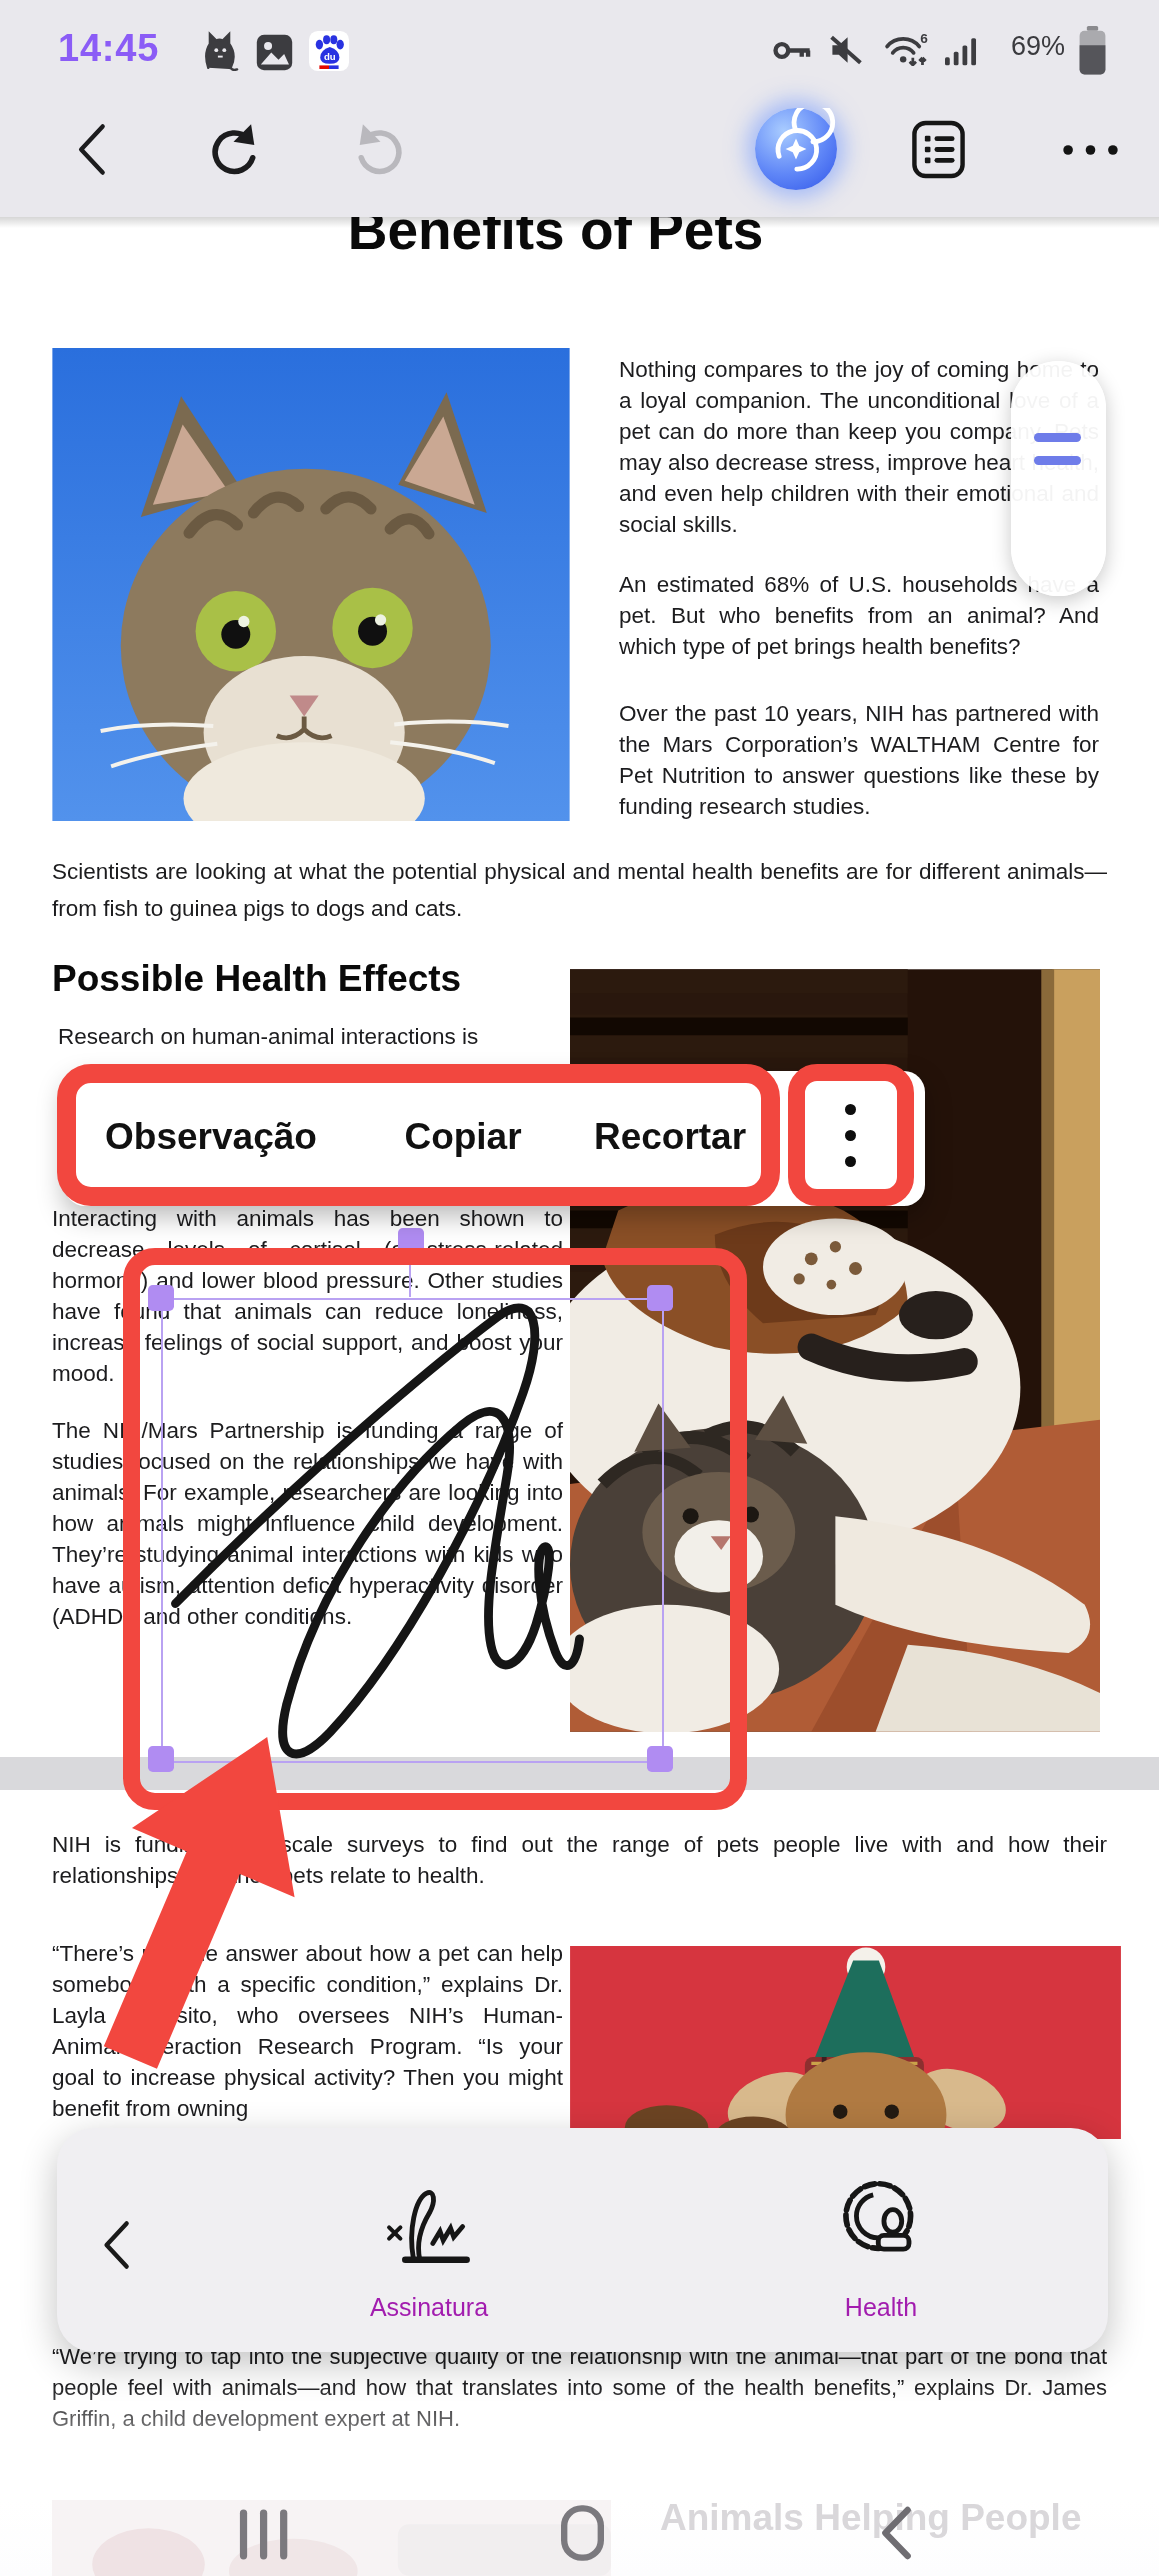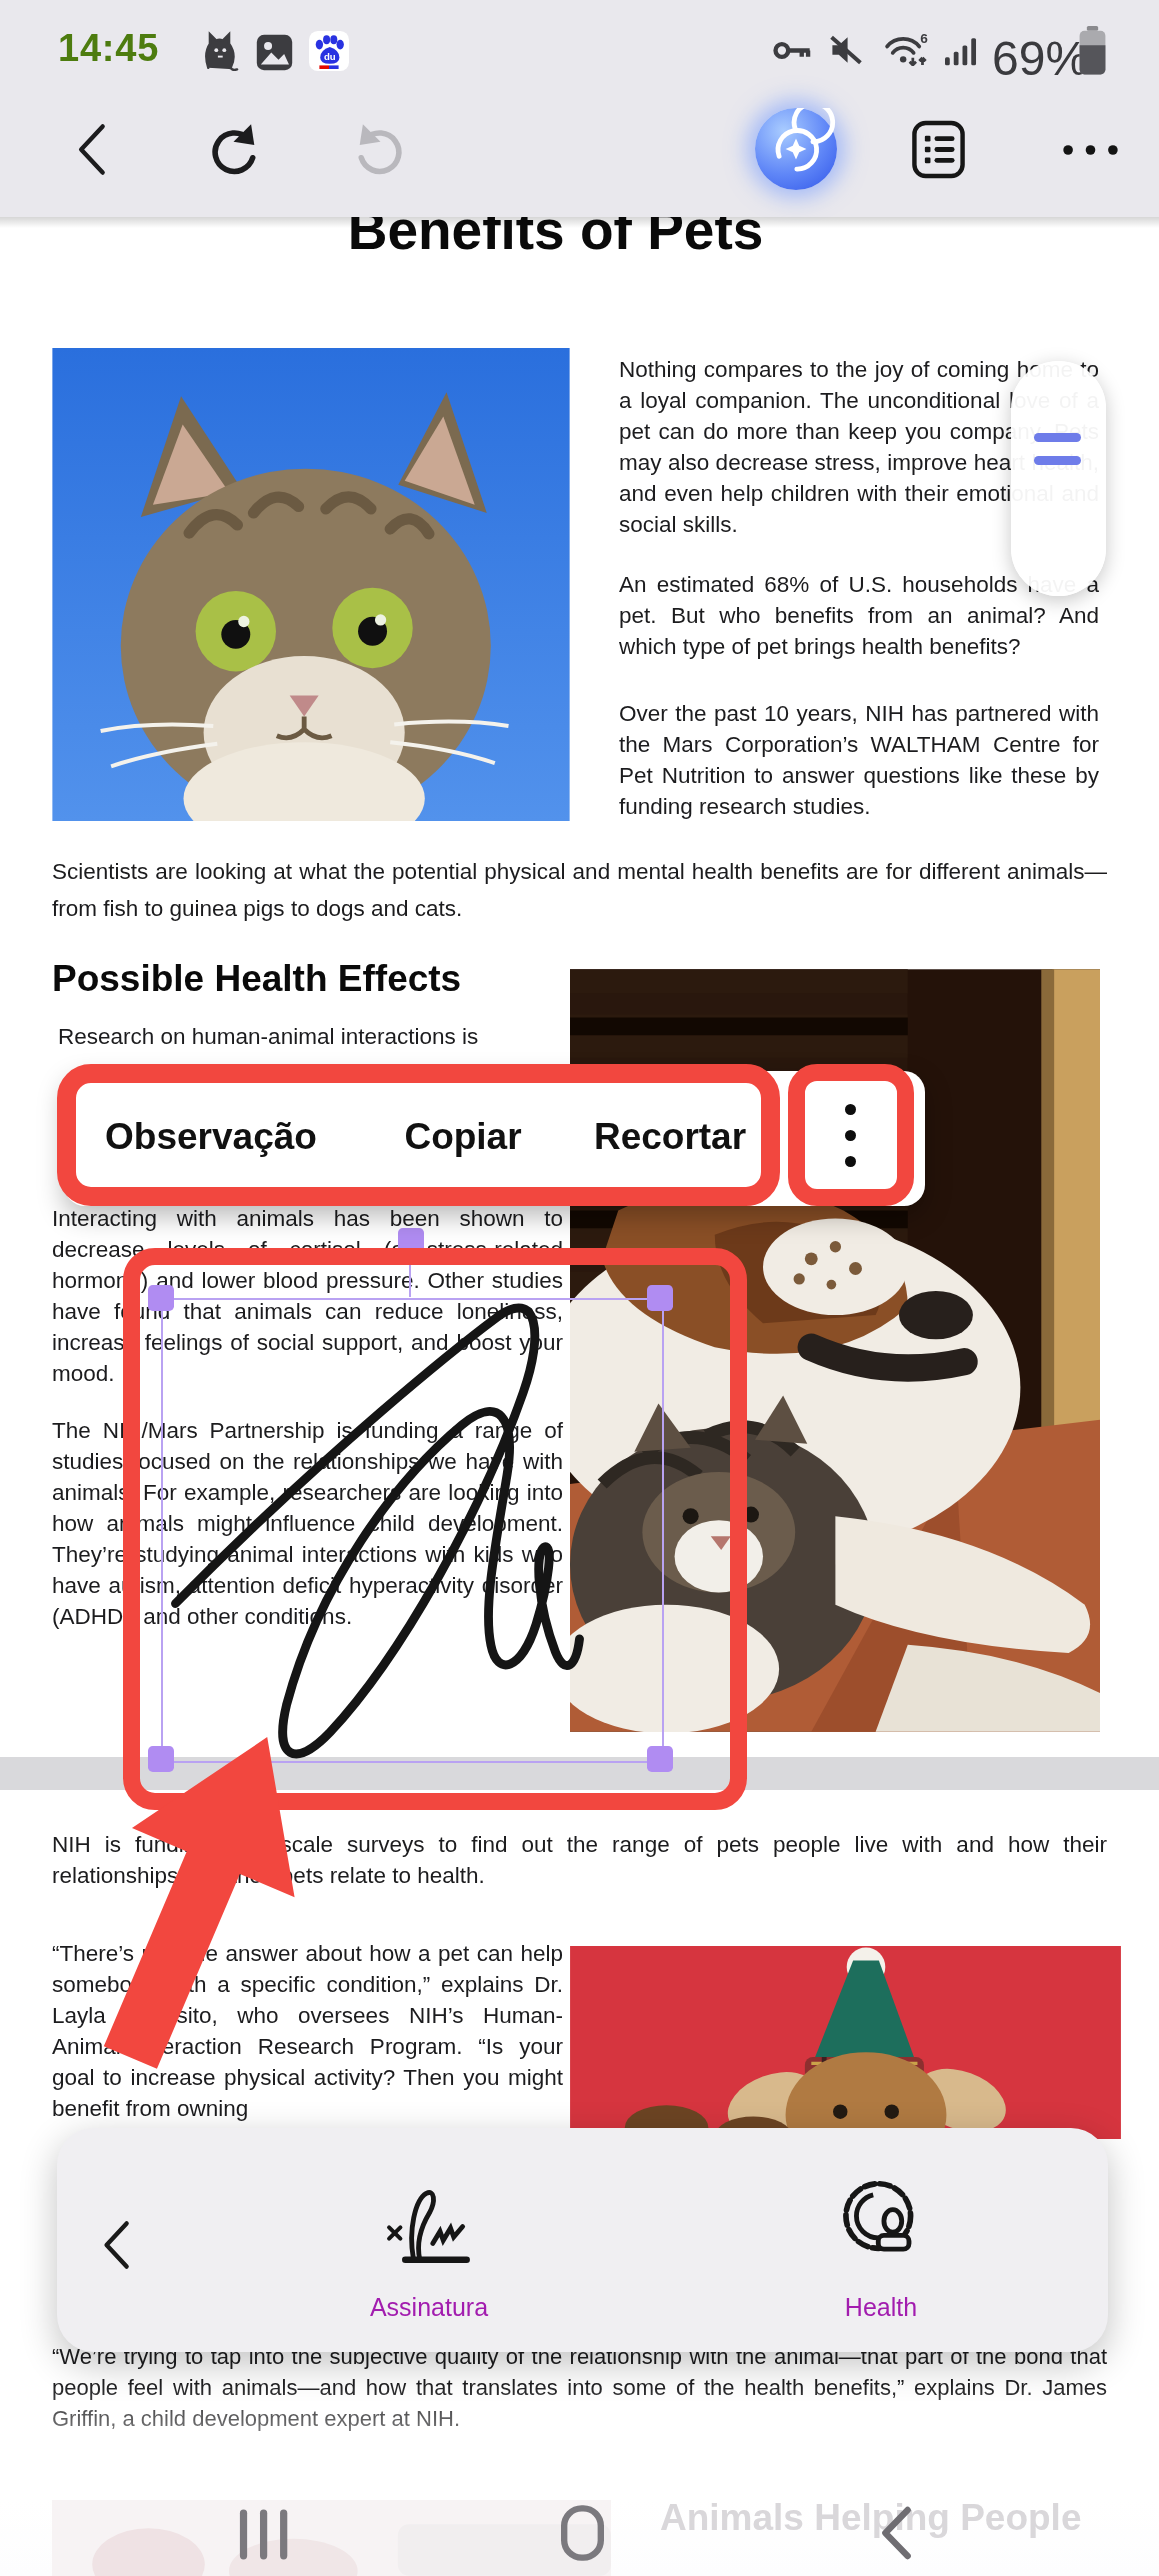--- a/index.html
+++ b/index.html
@@ -3,22 +3,22 @@
 <meta charset="utf-8">
 <style>
   html,body{margin:0;padding:0;}
   body{width:1159px;height:2576px;position:relative;background:#fff;
        font-family:"Liberation Sans","DejaVu Sans",sans-serif;color:#1d1d1f;overflow:hidden;}
   .abs{position:absolute;}
   
   #header{left:0;top:0;width:1159px;height:217px;background:#e9e8ed;z-index:55;}
   #header-shadow{left:0;top:217px;width:1159px;height:11.3px;z-index:54;
       background:linear-gradient(rgba(0,0,0,.16),rgba(0,0,0,0));}
-  .time{left:58px;top:27px;font-size:38px;font-weight:600;color:#4d7c0f;letter-spacing:0.8px;}
-  .pct{font-size:48px;font-weight:500;color:#3a3a3e;}
+  .time{left:58px;top:27px;font-size:38px;font-weight:600;color:#8b5cf6;letter-spacing:0.8px;}
+  .pct{font-size:27px;font-weight:500;color:#3a3a3e;margin-left:19px;}
   
   #page1{left:0;top:217px;width:1159px;height:1540px;background:#fff;z-index:1;}
   #gap{left:0;top:1757px;width:1159px;height:33px;background:#d9d9dc;z-index:2;}
   #page2{left:0;top:1790px;width:1159px;height:786px;background:#fff;z-index:1;}
   .doc-title{left:32px;top:198px;width:1047px;text-align:center;font-size:55px;line-height:64px;
       font-weight:700;color:#0a0a0a;z-index:3;}
   .body-p{font-size:22.5px;line-height:31px;text-align:justify;color:#1c1c1e;z-index:10;}
   .h2{font-size:37px;font-weight:700;color:#0a0a0a;}
   
   #pill{left:1011px;top:361px;width:95px;height:235px;border-radius:48px;background:rgba(255,255,255,.95);

